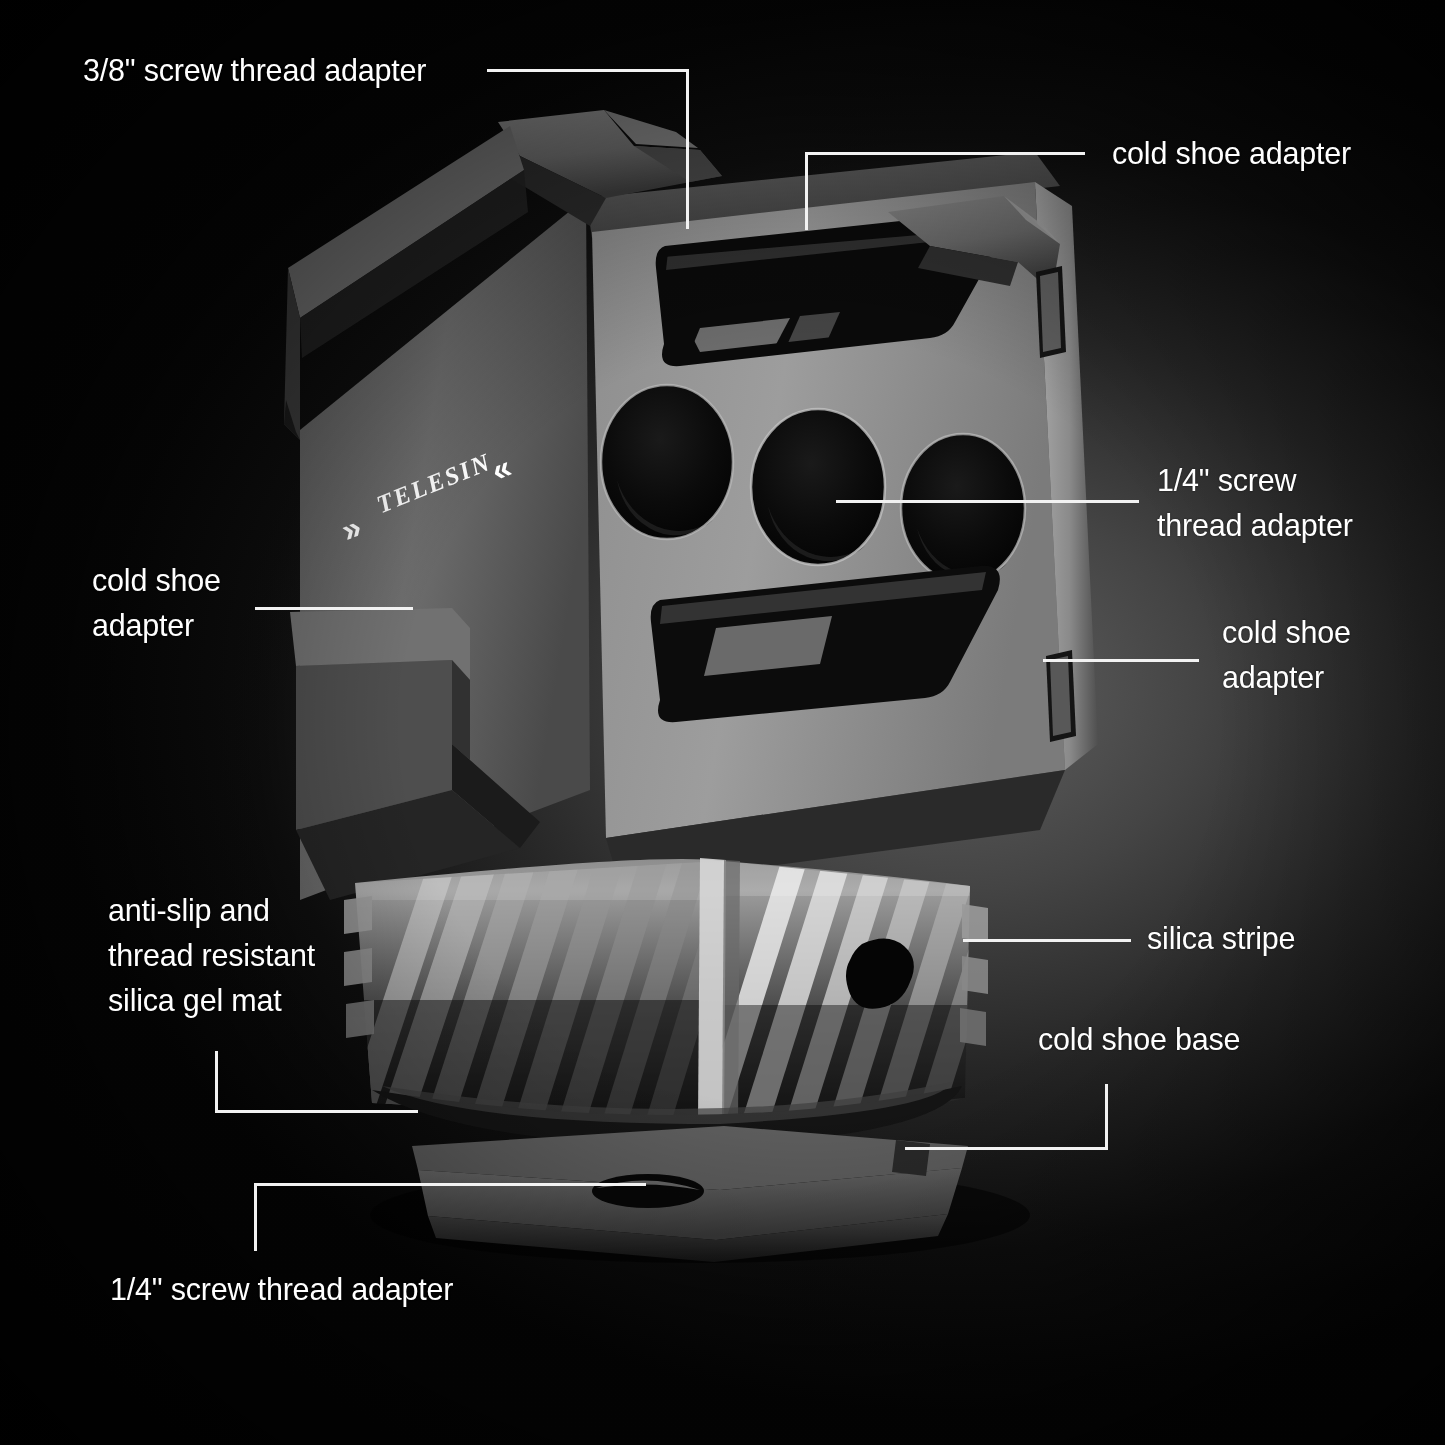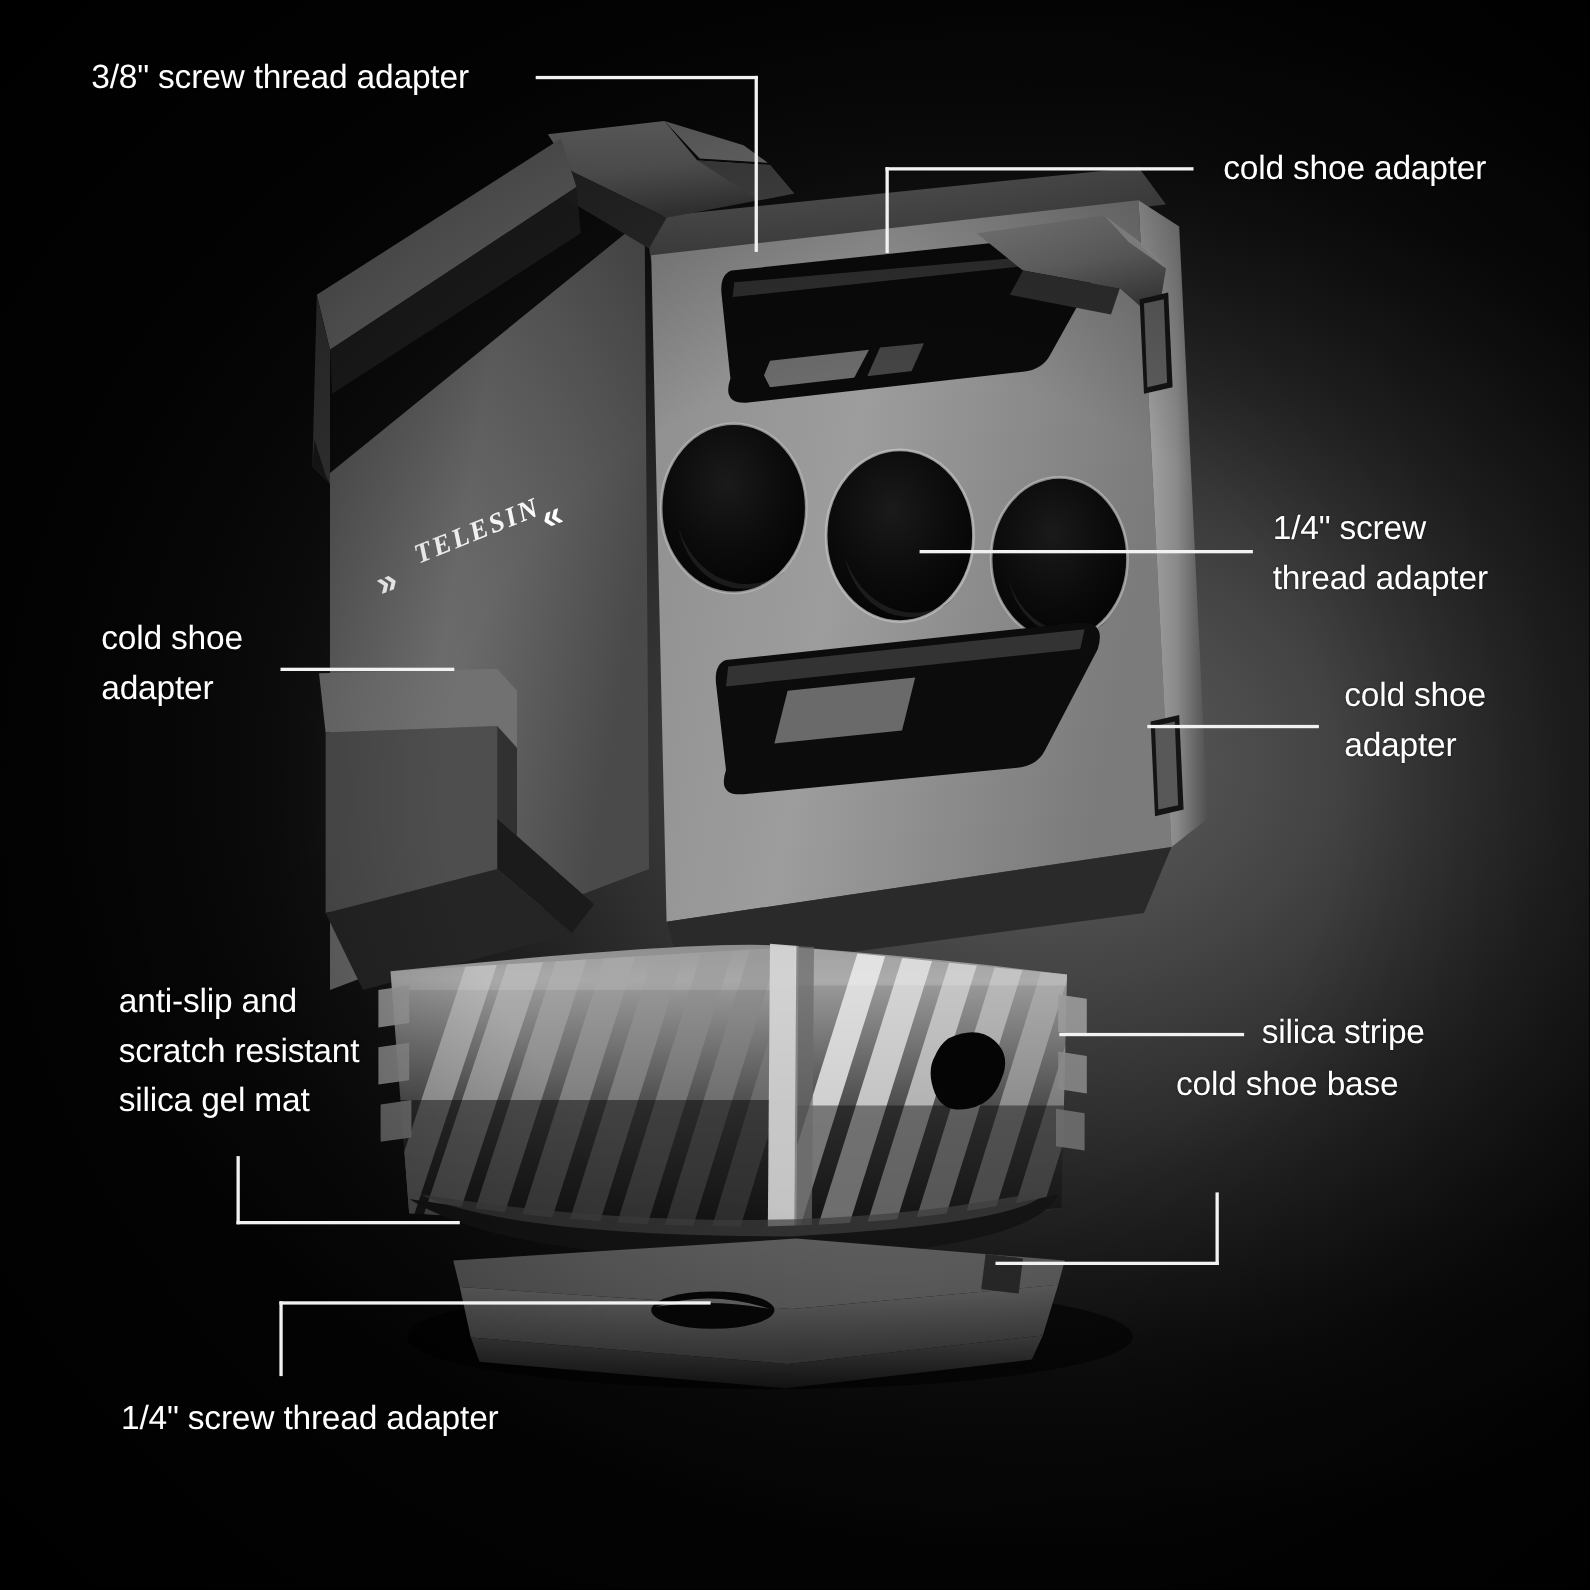--- a/index.html
+++ b/index.html
@@ -326,22 +326,22 @@
   <div class="anno" style="left:1157px;top:458px;">1/4" screw
 thread adapter</div>
 
   <div class="anno" style="left:92px;top:558px;">cold shoe
 adapter</div>
 
   <div class="anno" style="left:1222px;top:610px;">cold shoe
 adapter</div>
 
   <div class="anno" style="left:108px;top:888px;">anti-slip and
-scratch resistant
+thread resistant
 silica gel mat</div>
 
   <div class="anno" style="left:1147px;top:916px;">silica stripe</div>
 
-  <div class="anno" style="left:1038px;top:963px;margin-left:31px;">cold shoe base</div>
+  <div class="anno" style="left:1038px;top:1017px;">cold shoe base</div>
 
   <div class="anno" style="left:110px;top:1267px;">1/4" screw thread adapter</div>
 
 </div>
 
 </body></html>

